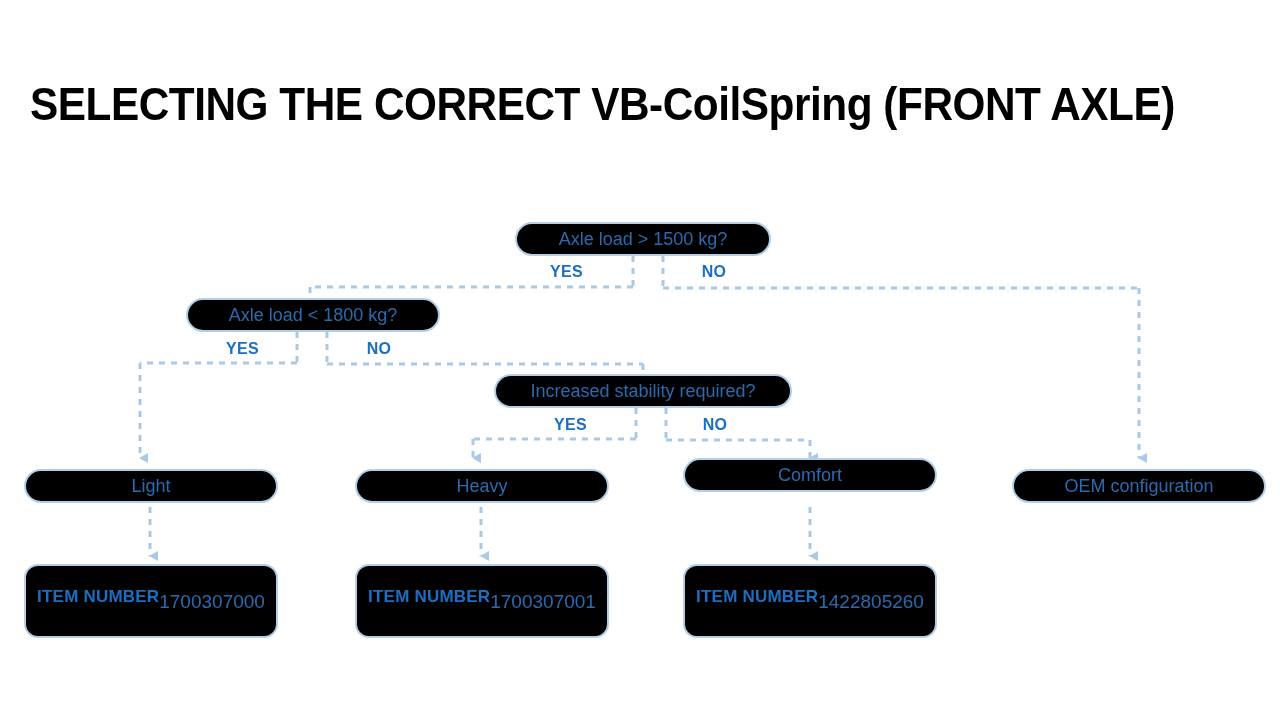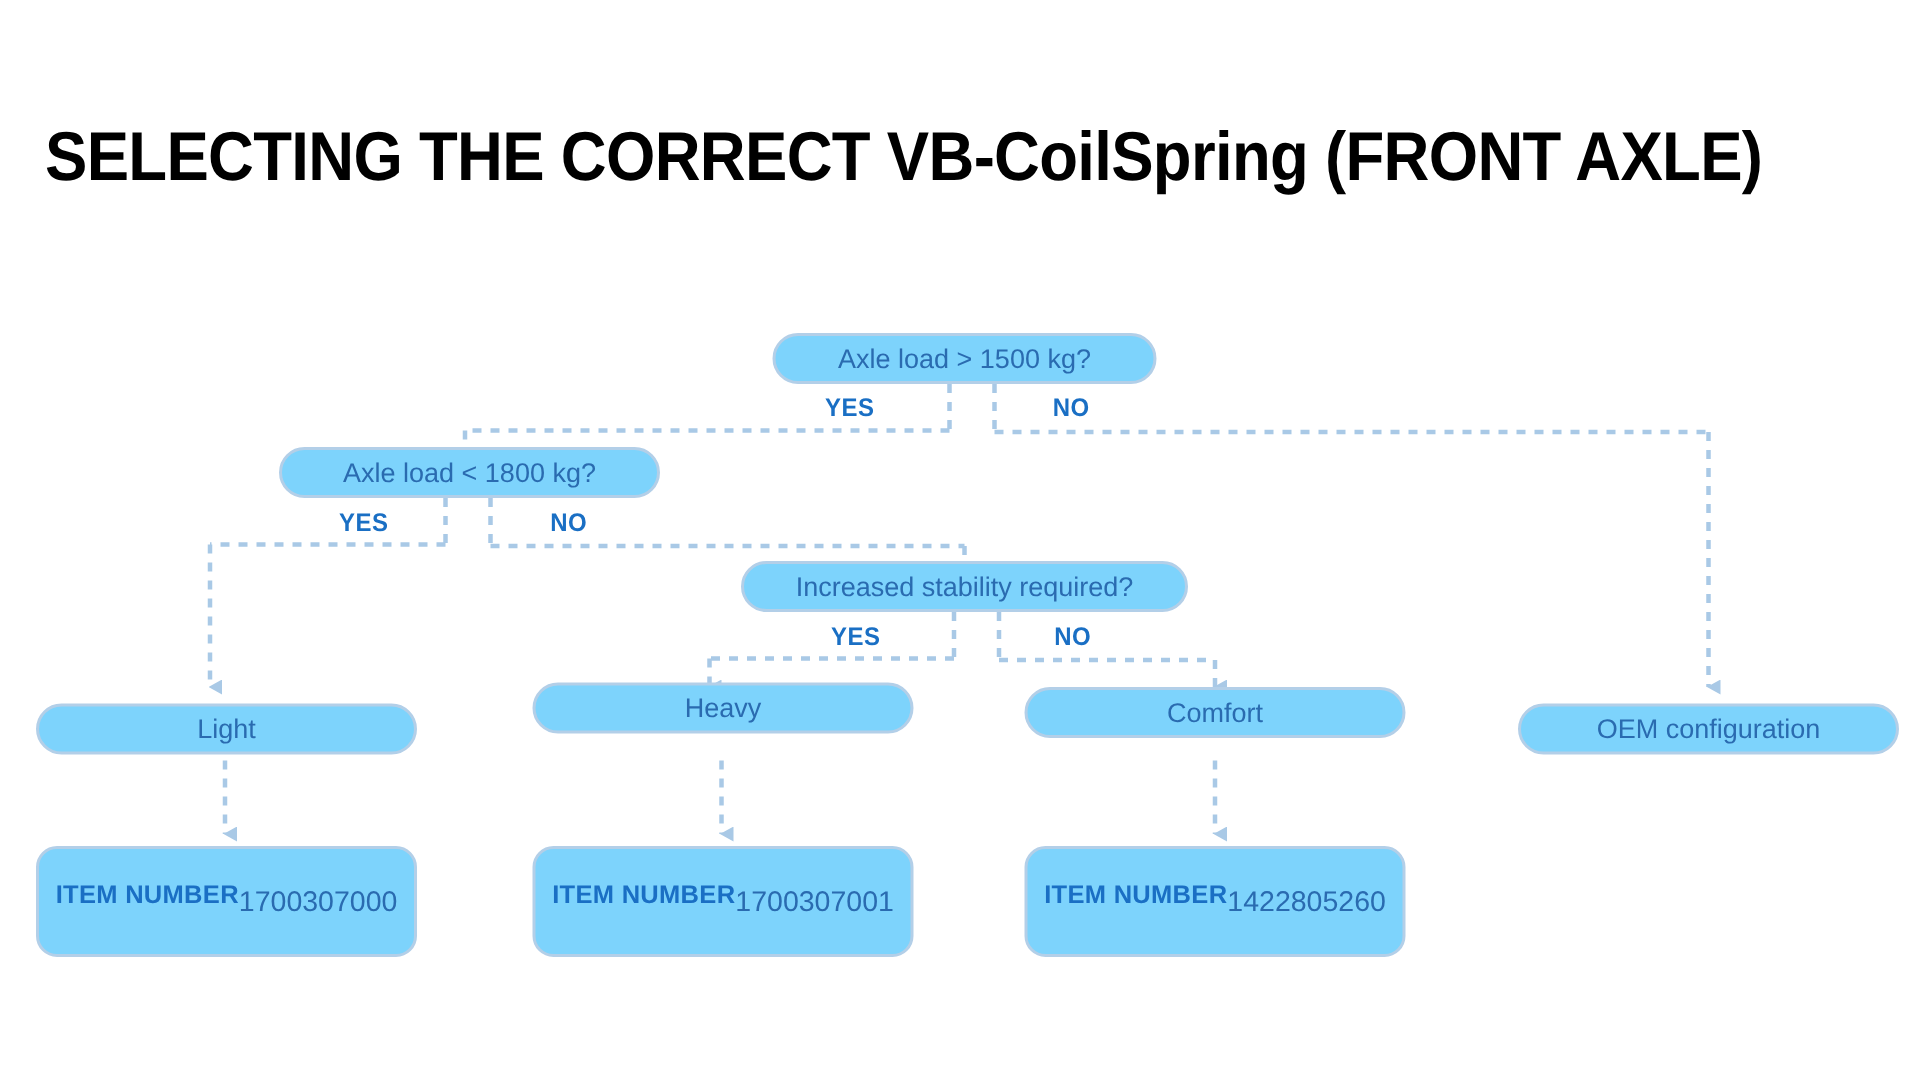--- a/index.html
+++ b/index.html
@@ -39,21 +39,21 @@
     top: 0;
     width: 1280px;
     height: 720px;
   }
 
   
   .node {
     position: absolute;
     box-sizing: border-box;
     border: 2px solid #b3cfe8;
-    background: #7dd3fc;
+    background: #000000;
     display: flex;
     align-items: center;
     justify-content: center;
     text-align: center;
   }
   .node.decision {
     height: 34px;
     border-radius: 999px;
   }
   .node.result {
@@ -167,21 +167,21 @@
 <div class="node decision" style="left:494px; top:374px; width:298px;">
   <span class="node-label">Increased stability required?</span>
 </div>
 <div class="branch-label" style="left:553px; top:416px;">YES</div>
 <div class="branch-label" style="left:702px; top:416px;">NO</div>
 
 <div class="node result" style="left:24px; top:469px; width:254px;">
   <span class="node-label">Light</span>
 </div>
 
-<div class="node result" style="left:355px; top:455px; width:254px;">
+<div class="node result" style="left:355px; top:469px; width:254px;">
   <span class="node-label">Heavy</span>
 </div>
 
 <div class="node result" style="left:683px; top:458px; width:254px;">
   <span class="node-label">Comfort</span>
 </div>
 
 <div class="node result" style="left:1012px; top:469px; width:254px;align-items:center;">
   <span class="node-label">OEM configuration</span>
 </div>

